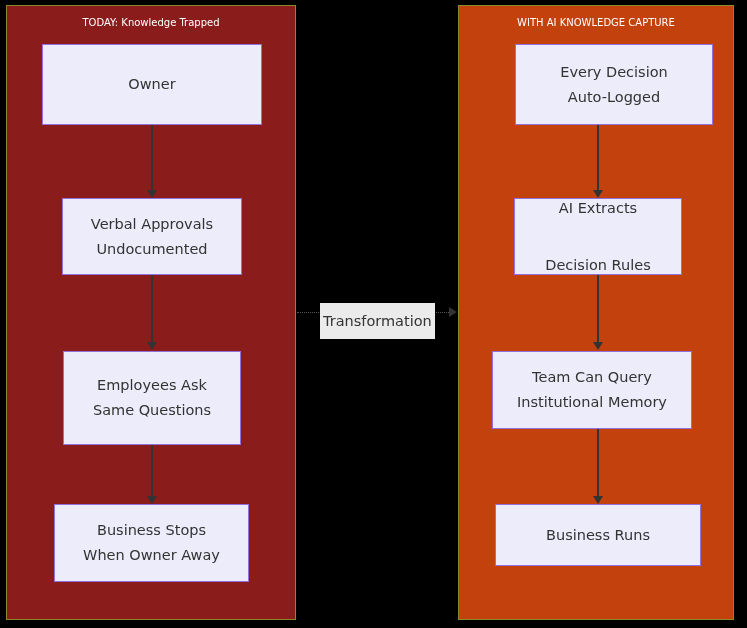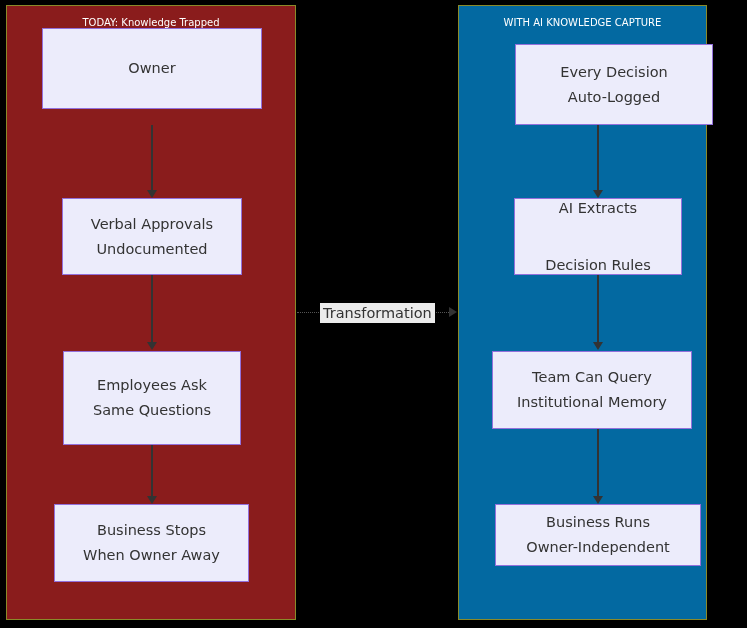--- a/index.html
+++ b/index.html
@@ -32,23 +32,23 @@
   #panel-today {
     left: 6px;
     top: 5px;
     width: 290px;
     height: 615px;
     background: #8a1c1c;
   }
   #panel-ai {
     left: 458px;
     top: 5px;
-    width: 249px;
+    width: 276px;
     height: 615px;
-    background: #0369a1;
+    background: #c2410c;
   }
 
   .panel-title {
     position: absolute;
     left: 6px;
     right: 6px;
     top: 7px;
     text-align: center;
     color: #ffffff;
     font-size: 10px;
@@ -113,35 +113,35 @@
     z-index: 2;
   }
   #xform-label {
     position: absolute;
     left: 320px;
     top: 303px;
     background: #ebebeb;
     color: #333333;
     font-size: 14.5px;
     line-height: 20px;
-    padding: 0 3px;
+    padding: 8px 3px;
     white-space: nowrap;
     z-index: 4;
   }
 </style>
 </head>
 <body>
 
 <div id="canvas">
 
   <div class="panel" id="panel-today">
     <div class="panel-title">TODAY: Knowledge Trapped</div>
   </div>
 
-  <div class="node" id="n-owner" style="left:42px; top:28px; width:220px; height:81px;">
+  <div class="node" id="n-owner" style="left:42px; top:44px; width:220px; height:81px;">
     <span class="line">Owner</span>
   </div>
 
   <div class="vconn" style="left:151px; top:125px; height:68px;"></div>
   <div class="vhead" style="left:147px; top:190px;"></div>
 
   <div class="node" id="n-verbal" style="left:62px; top:198px; width:180px; height:77px;">
     <span class="line">Verbal Approvals</span>
     <span class="line">Undocumented</span>
   </div>
@@ -185,20 +185,19 @@
   <div class="node" id="n-query" style="left:492px; top:351px; width:200px; height:78px;">
     <span class="line">Team Can Query</span>
     <span class="line">Institutional Memory</span>
   </div>
 
   <div class="vconn" style="left:597px; top:429px; height:70px;"></div>
   <div class="vhead" style="left:593px; top:496px;"></div>
 
   <div class="node" id="n-runs" style="left:495px; top:504px; width:206px; height:62px;">
     <span class="line">Business Runs</span>
-    <span class="line">Owner-Independent</span>
   </div>
 
   <div id="xform-line"></div>
   <div id="xform-head"></div>
   <div id="xform-label">Transformation</div>
 
 </div>
 
 </body></html>

